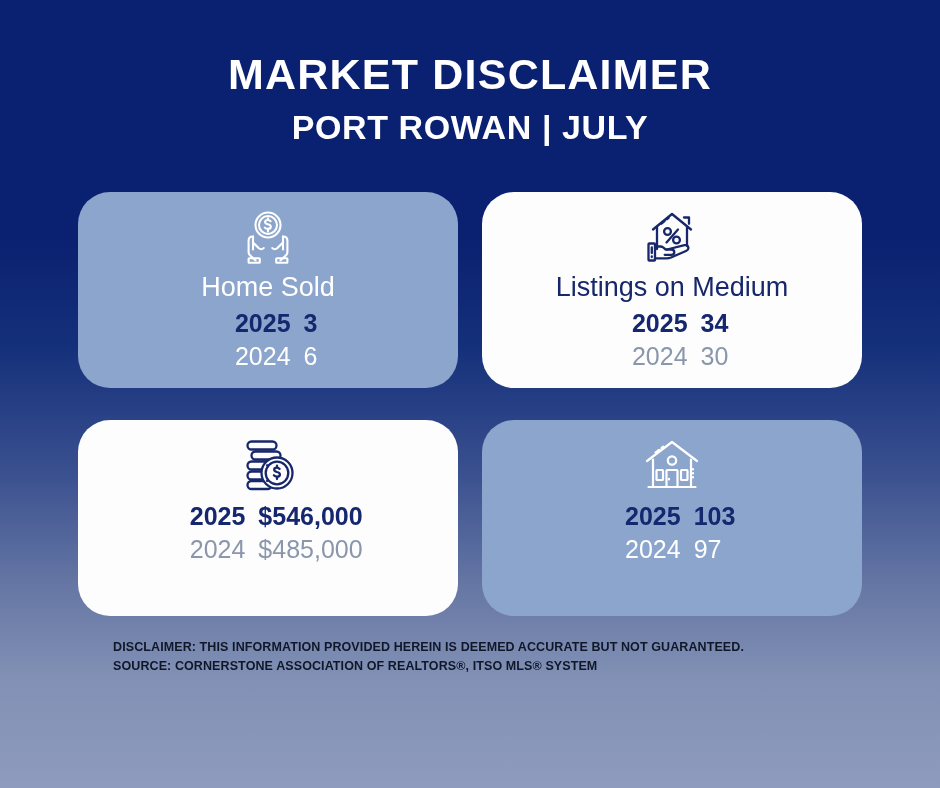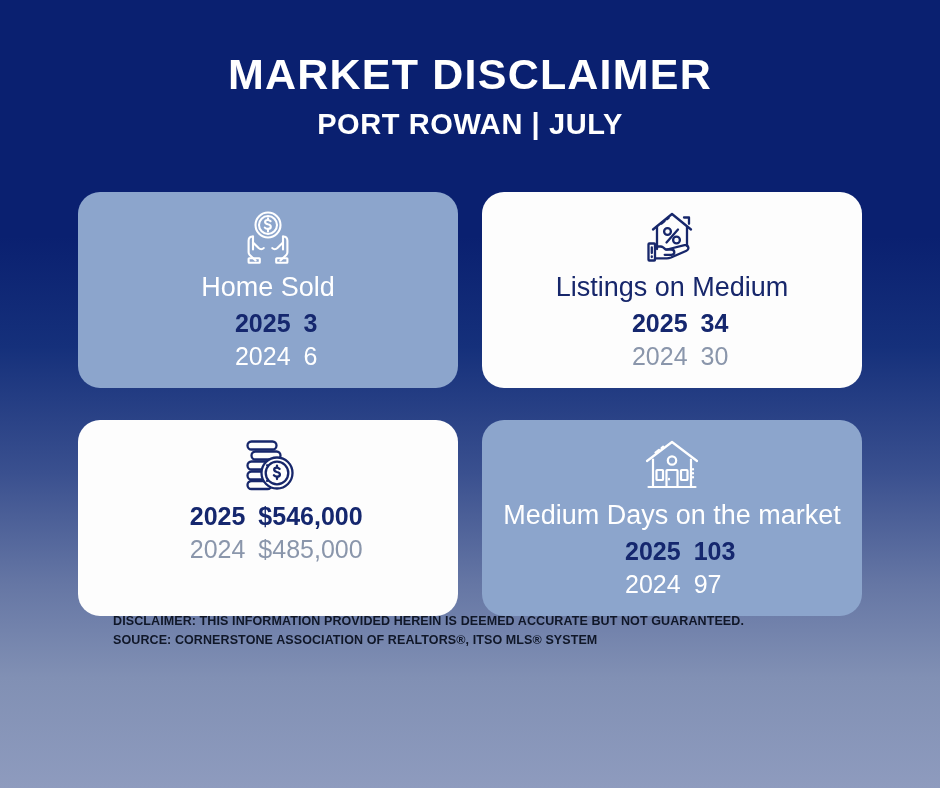--- a/index.html
+++ b/index.html
@@ -12,34 +12,34 @@
     position:relative; overflow:hidden;
   }
 
   
   .header { text-align:center; padding-top:52px; }
   .title {
     color:#ffffff; font-size:43px; font-weight:bold;
     letter-spacing:1.2px; line-height:1.05;
   }
   .subtitle {
-    color:#ffffff; font-size:29px; font-weight:bold;
+    color:#ffffff; font-size:34px; font-weight:bold;
     letter-spacing:0.6px; margin-top:11px;
   }
 
   
   .grid {
     position:absolute; left:78px; top:192px;
     width:784px; display:grid;
     grid-template-columns:380px 380px;
     grid-template-rows:196px 196px;
     column-gap:24px; row-gap:32px;
   }
   .card {
-    border-radius:22px; padding-top:14px;
+    border-radius:32px; padding-top:14px;
     display:flex; flex-direction:column; align-items:center;
   }
   .card.blue  { background:#8ca5cc; }
   .card.white { background:#fdfdfd; }
 
   .card-icon { height:62px; display:flex; align-items:center; justify-content:center; }
   .card-icon svg { display:block; }
 
   .card-title {
     font-size:27px; font-weight:500;
@@ -53,21 +53,21 @@
   .row { display:flex; font-size:25px; line-height:1.32; white-space:nowrap; }
   .row .yr  { width:72px; text-align:right; }
   .row .val { margin-left:13px; text-align:left; }
 
   .row.cur { font-weight:bold; color:#15276e; }
   .card.blue  .row.prev { color:#ffffff; font-weight:normal; }
   .card.white .row.prev { color:#8a96ab; font-weight:normal; }
 
   
   .disclaimer {
-    position:absolute; left:113px; top:612px; width:760px;
+    position:absolute; left:113px; top:638px; width:760px;
     color:#101728; font-size:12.5px; font-weight:bold;
     letter-spacing:0.1px; line-height:1.55;
   }
 
   
   .footer { position:absolute; left:0; top:700px; width:940px; height:60px; }
 </style>
 </head>
 <body>
 
@@ -174,21 +174,20 @@
         <path d="M6.5 50h47"></path>
         <circle cx="30" cy="23.5" r="4.2"></circle>
         <rect x="24.5" y="33" width="11" height="17" rx="0.8"></rect>
         <path d="M27 41.8v.7"></path>
         <rect x="14.5" y="33" width="6.5" height="10" rx="0.8"></rect>
         <rect x="39" y="33" width="6.5" height="10" rx="0.8"></rect>
         <path d="M13.5 15.5l3.5-2.7M19.5 11l1.7-1.3"></path>
         <path d="M51 32v.5M51 36v.5M51 40v.5"></path>
       </svg>
     </div>
-    <div class="card-title">Medium Days on the market</div>
     <div class="rows">
       <div class="row cur">
         <span class="yr">2025</span>
         <span class="val">103</span>
       </div>
       <div class="row prev">
         <span class="yr">2024</span>
         <span class="val">97</span>
       </div>
     </div>

